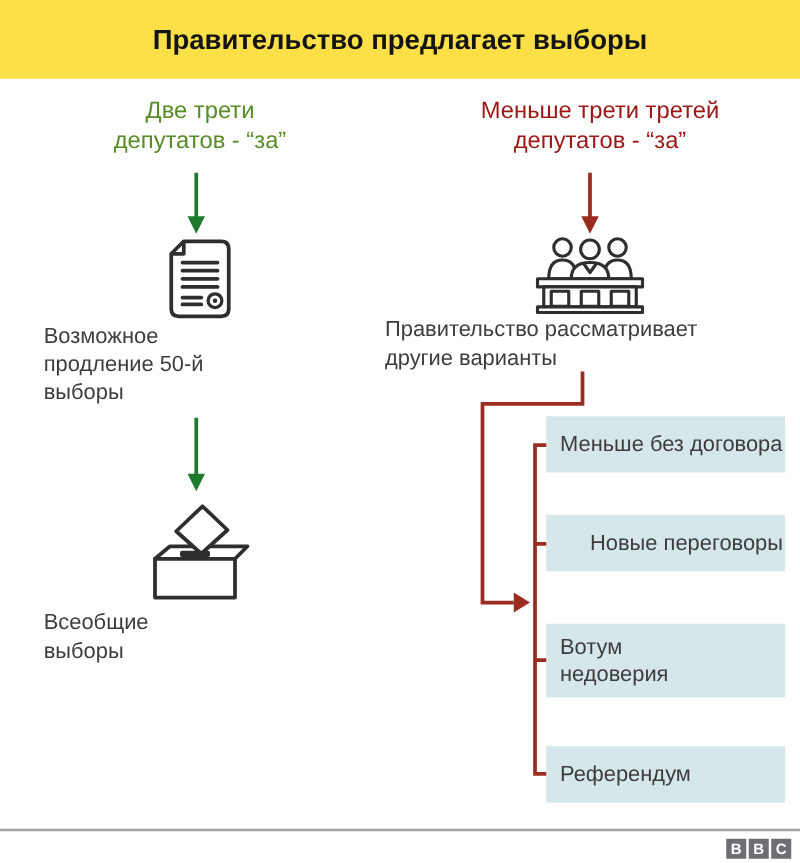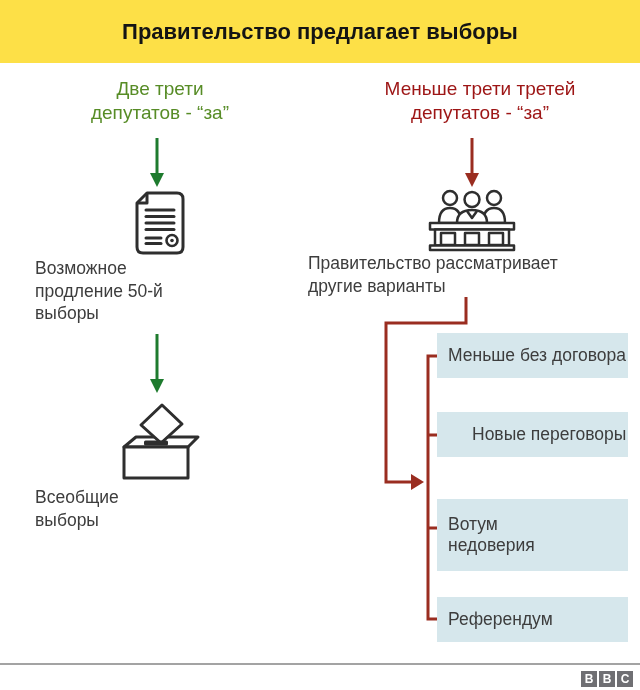--- a/index.html
+++ b/index.html
@@ -48,21 +48,21 @@
   
   .option-box {
     position:absolute; left:437px; width:191px; background:#d6e7ec;
     display:flex; flex-direction:column; justify-content:center;
     padding-left:11px; box-sizing:border-box;
     font-size:17.5px; line-height:21.5px; color:#3d3d3d;
   }
   .option-box span { display:block; }
   .option-1 { top:333px; height:45px; }
   .option-2 { top:412px; height:45px;padding-left:35px; }
-  .option-3 { top:499px; height:72px; }
+  .option-3 { top:499px; height:59px; }
   .option-4 { top:597px; height:45px; }
 
   
   .footer-line { position:absolute; top:663px; left:0; width:640px; height:2px; background:#a3a3a3; }
   .bbc-logo { position:absolute; top:671px; right:7px; display:flex; gap:2px; }
   .bbc-logo .block {
     width:16px; height:16px; background:#6f6f73; color:#ffffff;
     display:flex; align-items:center; justify-content:center;
     font-weight:bold; font-size:12px;
   }

